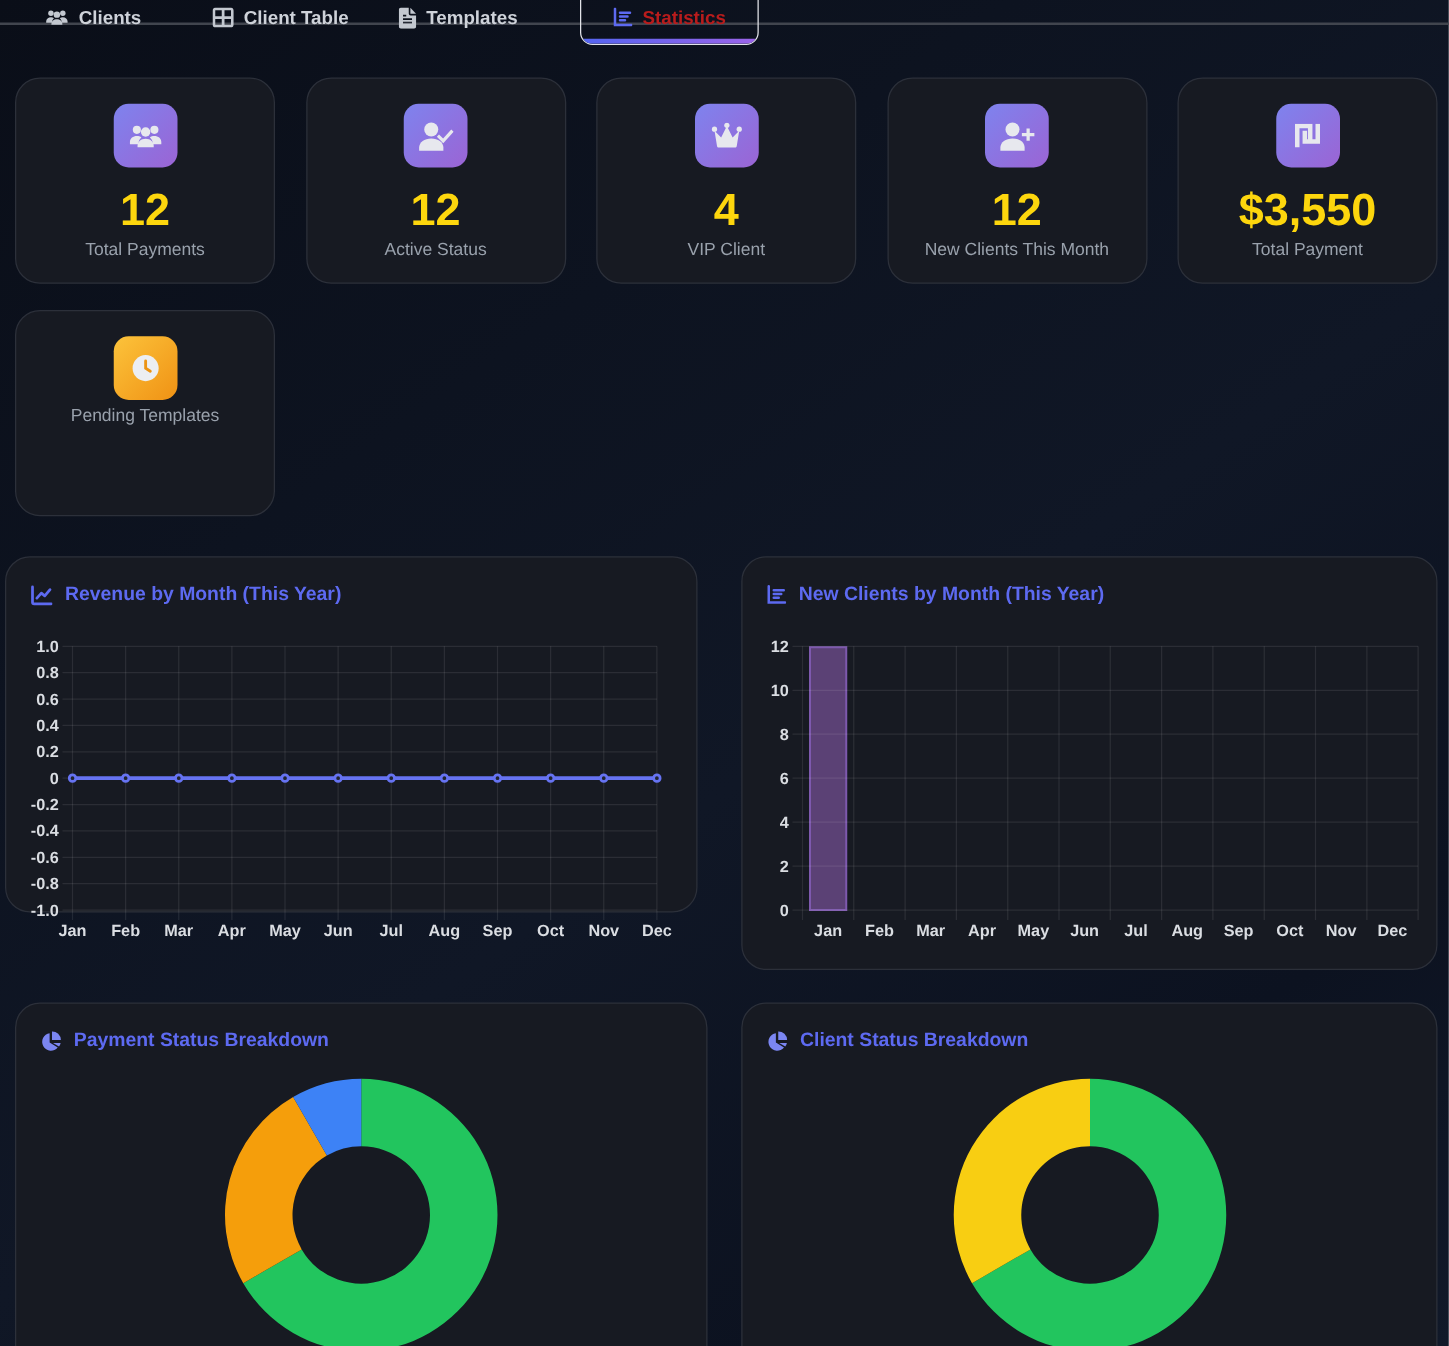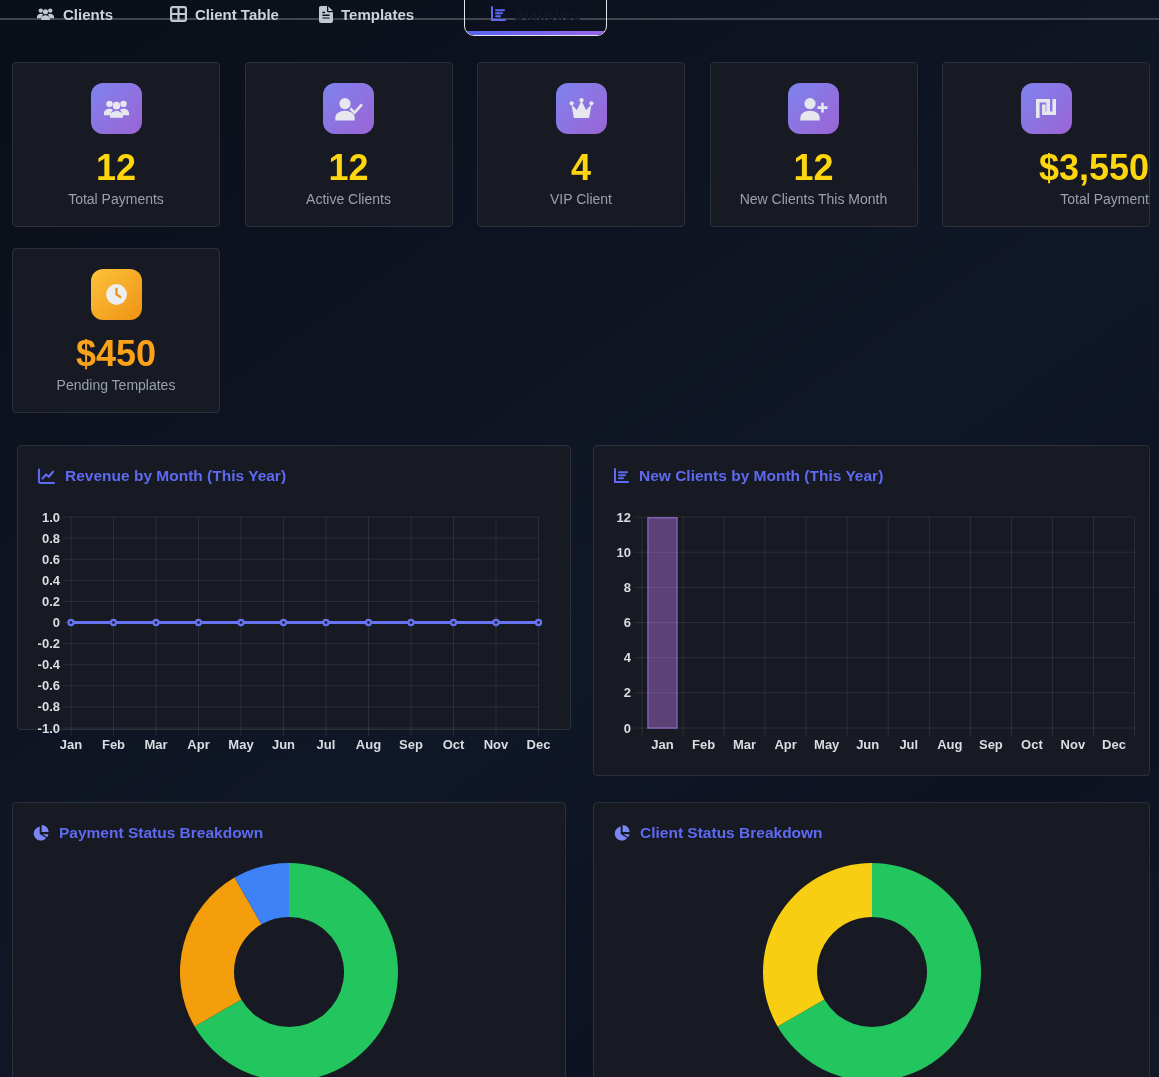--- a/index.html
+++ b/index.html
@@ -6,32 +6,32 @@
 html,body { width:1159px; height:1077px; overflow:hidden; }
 body {
   font-family:"Liberation Sans", sans-serif;
   background: linear-gradient(145deg,#0a0e18 0%,#0d1320 30%,#101726 55%,#0c1220 80%,#111929 100%);
   position:relative;
 }
 .card {
   position:absolute;
   background:#171a22;
   border:1px solid #2c303a;
-  border-radius:4px;
+  border-radius:20px;
 }
 
 .tabbar { position:absolute; top:0; left:0; width:1159px; height:20px; border-bottom:2px solid #41454e; }
 .tab { position:absolute; top:0; height:28px; display:flex; align-items:center; gap:8px;
   color:#ced2d9; font-size:15px; font-weight:700; }
 .tab svg { flex:0 0 auto; }
 .activebox { position:absolute; left:464px; top:-10px; width:143px; height:46px;
   border:1px solid #e2e4e9; border-radius:10px; overflow:hidden; }
 .activebox .under { position:absolute; left:0; right:0; bottom:0; height:4px;
   background:linear-gradient(90deg,#5465f1,#9c64e9); }
-.tab.active { color:#0f172a; }
+.tab.active { color:#b91c1c; }
 
 .stat { width:208px; height:165px; text-align:center; }
 .stat .ic { width:51px; height:51px; border-radius:12px; margin:20px auto 0;
   display:flex; align-items:center; justify-content:center;
   background:linear-gradient(135deg,#7e83ee 0%,#9b64d4 100%); }
 .stat .ic.orange { background:linear-gradient(135deg,#fcc33b 0%,#f09214 100%); }
 .stat .num { margin-top:15px; font-size:36px; font-weight:700; color:#fdd60d; line-height:38px; }
 .stat .num.orange { color:#f9a21a; }
 .stat .lbl { margin-top:4px; font-size:14px; color:#99a1ac; }
 
@@ -98,21 +98,21 @@
 
 <div class="card stat" style="left:244.5px; top:62px;">
   <div class="ic">
     <svg width="28" height="24" viewBox="0 0 28 24" fill="#e7e8ee">
       <circle cx="10" cy="6.6" r="5.6"></circle>
       <path d="M.3 23.6v-2.6c0-4.4 4.3-7.3 9.7-7.3s9.7 2.9 9.7 7.3v2.6z"></path>
       <path d="M16.2 10.5l3.3 3.3 6.5-7.2 1.9 1.7-8.3 9.2-5.1-5.1z" fill="#e7e8ee"></path>
     </svg>
   </div>
   <div class="num">12</div>
-  <div class="lbl">Active Clients</div>
+  <div class="lbl">Active Status</div>
 </div>
 
 <div class="card stat" style="left:477px; top:62px;">
   <div class="ic">
     <svg width="25" height="21" viewBox="0 0 24 21" fill="#e7e8ee">
       <circle cx="2.1" cy="5.3" r="2.1"></circle>
         <circle cx="21.9" cy="5.3" r="2.1"></circle>
         <circle cx="12" cy="2.2" r="2.1"></circle>
       <path d="M2.1 6.5l5.3 5.4L12 2.8l4.6 9.1 5.3-5.4-2 12.2c-.1.8-.7 1.3-1.5 1.3H5.6c-.8 0-1.4-.5-1.5-1.3z"></path>
     </svg>
@@ -126,43 +126,42 @@
     <svg width="28" height="24" viewBox="0 0 28 24" fill="#e7e8ee">
       <circle cx="10" cy="6.6" r="5.6"></circle>
       <path d="M.3 23.6v-2.6c0-4.4 4.3-7.3 9.7-7.3s9.7 2.9 9.7 7.3v2.6z"></path>
       <path d="M21.2 5.7h2.6v3.6h3.7v2.6h-3.7v3.6h-2.6v-3.6h-3.7V9.3h3.7z"></path>
     </svg>
   </div>
   <div class="num">12</div>
   <div class="lbl">New Clients This Month</div>
 </div>
 
-<div class="card stat" style="left:942px; top:62px;text-align:right;">
+<div class="card stat" style="left:942px; top:62px;">
   <div class="ic">
     <svg width="20" height="19" viewBox="0 0 20 19" fill="none" stroke="#e7e8ee" stroke-width="3.6">
       <path d="M1.8 19 L1.8 1.8 L12.15 1.8 L12.15 13.5"></path>
       <path d="M18.2 0 L18.2 14.2 L7.85 14.2 L7.85 5.5"></path>
     </svg>
   </div>
   <div class="num">$3,550</div>
   <div class="lbl">Total Payment</div>
 </div>
 
 <div class="card stat" style="left:12px; top:248px;">
   <div class="ic orange">
     <svg width="25" height="25" viewBox="0 0 24 24">
       <circle cx="12" cy="12" r="10" fill="#eceef2"></circle>
       <path d="M12 6.5V12l3.6 2.4" stroke="#ec9413" stroke-width="2.2" fill="none" stroke-linecap="round"></path>
     </svg>
   </div>
-  <div class="num orange">$450</div>
   <div class="lbl">Pending Templates</div>
 </div>
 
-<div class="card" style="left:17px; top:445px; width:554px; height:285px;text-decoration:underline;">
+<div class="card" style="left:4px; top:445px; width:554px; height:285px;text-decoration:underline;">
   <div class="ctitle">
     <svg width="18" height="17" viewBox="0 0 18 17" fill="none" stroke="#5d6af1" stroke-width="2.2" stroke-linecap="round" stroke-linejoin="round">
       <path d="M2 1.5v12.2c0 .7.6 1.3 1.3 1.3H17"></path>
       <path d="M5.5 10.5l3.6-4 2.7 2.2 4.2-5"></path>
     </svg>
     Revenue by Month (This Year)
   </div>
   <svg class="chart" width="554" height="331">
     <g>
       <line x1="45" y1="71" x2="520.5" y2="71"></line>

